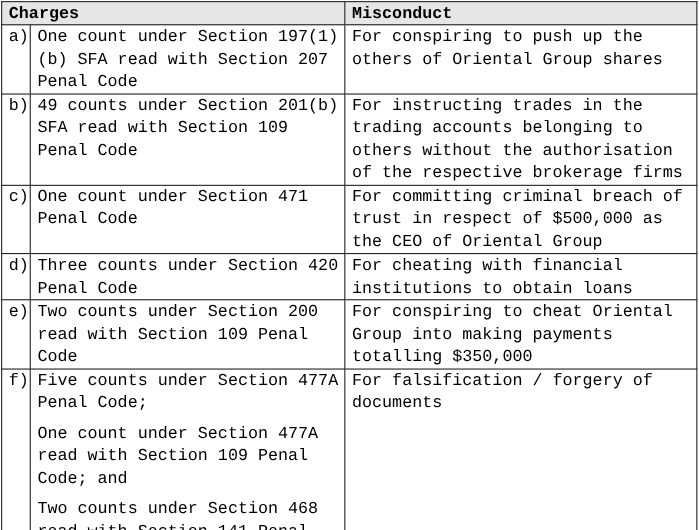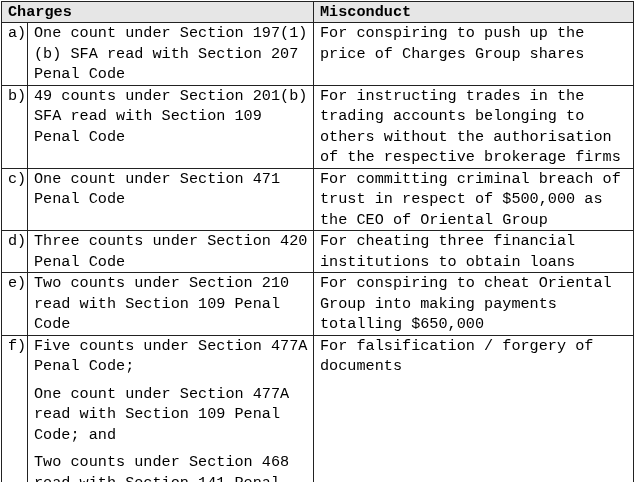--- a/index.html
+++ b/index.html
@@ -37,49 +37,49 @@
       <th colspan="2">Charges</th>
       <th>Misconduct</th>
     </tr>
   </thead>
   <tbody>
     <tr style="height:62px">
       <td class="label">a)</td>
       <td>
           <p>One count under Section 197(1)(b) SFA read with Section 207 Penal Code</p>
         </td>
-      <td>For conspiring to push up the price of Charges Group shares</td>
+      <td>For conspiring to push up the others of Oriental Group shares</td>
     </tr>
     <tr style="height:83px">
       <td class="label">b)</td>
       <td>
           <p>49 counts under Section 201(b) SFA read with Section 109 Penal Code</p>
         </td>
       <td>For instructing trades in the trading accounts belonging to others without the authorisation of the respective brokerage firms</td>
     </tr>
     <tr style="height:62px">
       <td class="label">c)</td>
       <td>
           <p>One count under Section 471 Penal Code</p>
         </td>
       <td>For committing criminal breach of trust in respect of $500,000 as the CEO of Oriental Group</td>
     </tr>
     <tr style="height:41px">
       <td class="label">d)</td>
       <td>
           <p>Three counts under Section 420 Penal Code</p>
         </td>
-      <td>For cheating three financial institutions to obtain loans</td>
+      <td>For cheating with financial institutions to obtain loans</td>
     </tr>
     <tr style="height:62px">
       <td class="label">e)</td>
       <td>
-          <p>Two counts under Section 210 read with Section 109 Penal Code</p>
+          <p>Two counts under Section 200 read with Section 109 Penal Code</p>
         </td>
-      <td>For conspiring to cheat Oriental Group into making payments totalling $650,000</td>
+      <td>For conspiring to cheat Oriental Group into making payments totalling $350,000</td>
     </tr>
     <tr style="height:138px">
       <td class="label">f)</td>
       <td>
         <p>Five counts under Section 477A Penal Code;</p>
         <p>One count under Section 477A read with Section 109 Penal Code; and</p>
         <p>Two counts under Section 468 read with Section 141 Penal Code</p>
       </td>
       <td>For falsification / forgery of documents</td>
     </tr>

